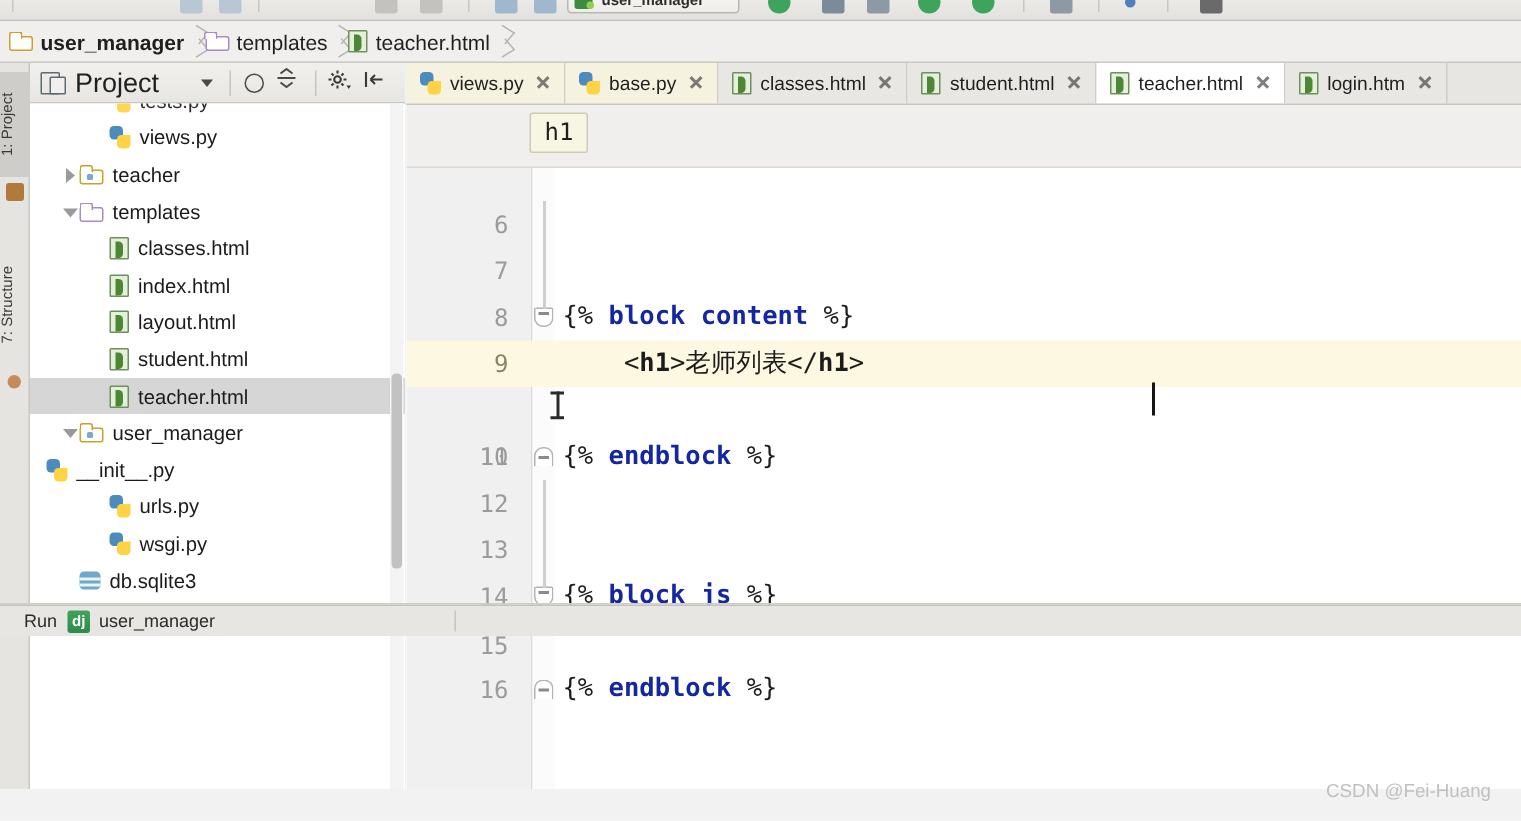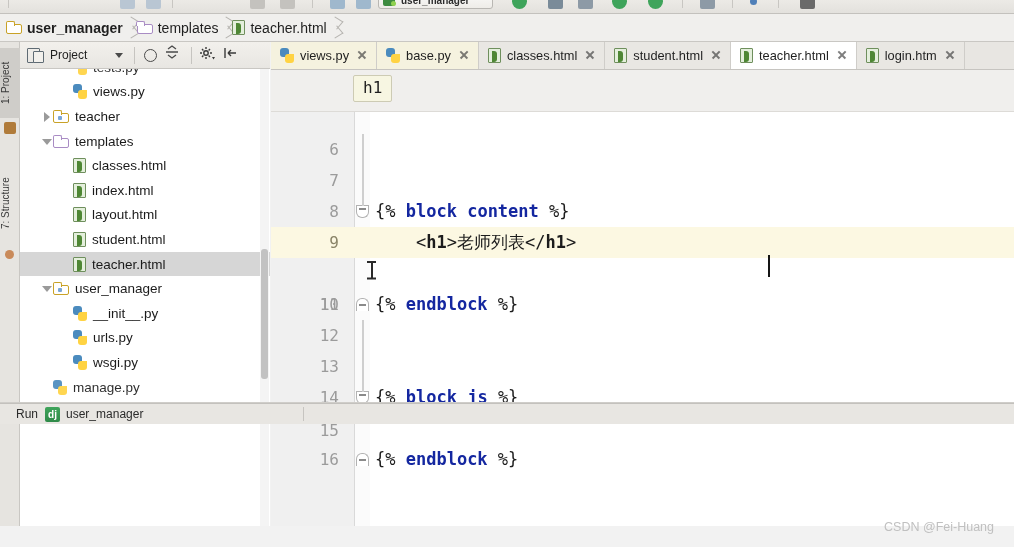--- a/index.html
+++ b/index.html
@@ -148,21 +148,21 @@
     width: 16px; height: 14px; margin-left: 7px; position: relative; flex: 0 0 auto;
   }
   .projhead .ph-icon::before {
     content: ""; position: absolute; left: 0; top: 0; width: 11px; height: 13px;
     border: 1.3px solid #5f6b74; border-radius: 1px;
   }
   .projhead .ph-icon::after {
     content: ""; position: absolute; left: 6px; top: 3px; width: 9px; height: 10px;
     border: 1.3px solid #5f6b74; background: #f2f0ec; border-radius: 1px;
   }
-  .projhead .ph-label { font-size: 12px; color: #1f1f1f; margin-left: 7px; }
+  .projhead .ph-label { font-size: 18px; color: #1f1f1f; margin-left: 7px; }
   .projhead .ph-caret {
     margin-left: 28px; width: 0; height: 0;
     border-left: 4px solid transparent; border-right: 4px solid transparent;
     border-top: 5px solid #4a4a4a;
   }
   .ph-sep { width: 1px; height: 17px; background: #c6c4c0; margin-left: 11px; }
   .ph-btn { width: 20px; height: 20px; position: relative; margin-left: 4px; }
 
   .treeview {
     position: absolute; left: 0; top: 27px; width: 250px; height: 457px;
@@ -471,43 +471,50 @@
             </span>
             <span class="tlabel">teacher.html</span>
           </div>
           <div class="trow" style="padding-left: 22px;">
             <span class="arrow expanded tw"></span>
             <span class="ico folder dotted tw" style="--fc:#c9a227">
               <i></i>
             </span>
             <span class="tlabel">user_manager</span>
           </div>
+          <div class="trow" style="">
+            <span class="arrow tw"></span>
+            <span class="ico pyfile tw">
+              <i></i>
+              <b></b>
+            </span>
+            <span class="tlabel">__init__.py</span>
+          </div>
           <div class="trow" style="padding-left: 42px;">
             <span class="arrow tw"></span>
             <span class="ico pyfile tw">
               <i></i>
               <b></b>
             </span>
-            <span class="tlabel">__init__.py</span>
+            <span class="tlabel">urls.py</span>
           </div>
           <div class="trow" style="padding-left: 42px;">
             <span class="arrow tw"></span>
             <span class="ico pyfile tw">
               <i></i>
               <b></b>
             </span>
-            <span class="tlabel">urls.py</span>
-          </div>
-          <div class="trow" style="padding-left: 42px;">
-            <span class="arrow tw"></span>
-            <span class="ico pyfile tw">
-              <i></i>
-              <b></b>
-            </span>
             <span class="tlabel">wsgi.py</span>
+          </div>
+          <div class="trow" style="padding-left: 22px;">
+            <span class="arrow tw"></span>
+            <span class="ico dbfile tw">
+              <i></i>
+            </span>
+            <span class="tlabel">db.sqlite3</span>
           </div>
           <div class="trow" style="padding-left: 22px; opacity: 0.92;">
             <span class="arrow tw"></span>
             <span class="ico pyfile tw">
               <i></i>
               <b></b>
             </span>
             <span class="tlabel">manage.py</span>
           </div>
         </div>

